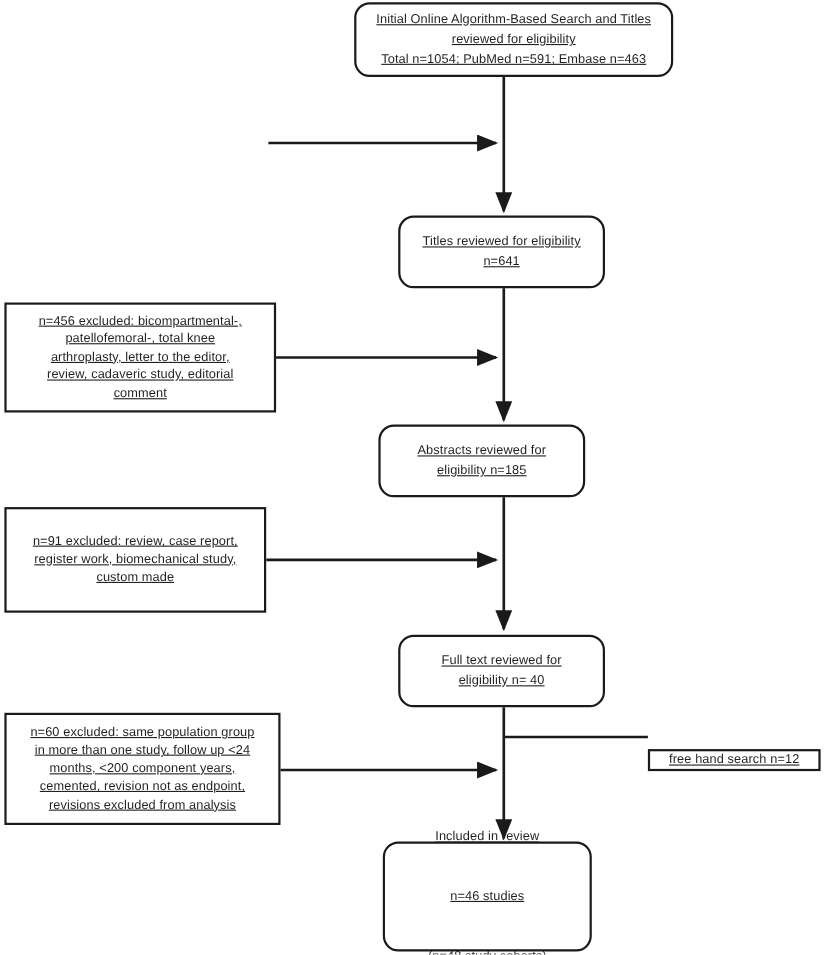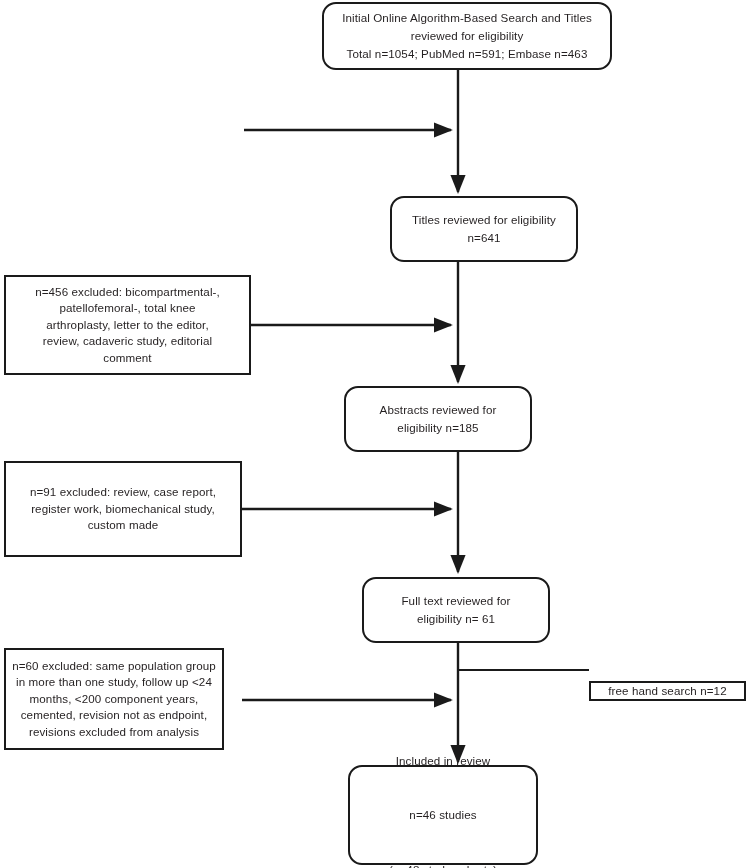--- a/index.html
+++ b/index.html
@@ -38,20 +38,21 @@
     border-radius: 0;
     border-width: 2px;
   }
   .node-text {
     display: block;
     line-height: 1.42;
     font-size: 11.6px;
     letter-spacing: 0.1px;
     padding: 0 6px;
     white-space: pre-line;
+    text-decoration: underline;
   }
   .node.stage .node-text {
     line-height: 1.55;
   }
   .node.included .node-text {
     line-height: 2.35;
   }
   #svg-connectors {
     position: absolute;
     left: 0;
@@ -93,21 +94,21 @@
     <line x1="589" y1="670" x2="459" y2="670" stroke="#1a1a1a" stroke-width="2.2"></line>
   </svg>
 
   <div class="node rounded stage" style="left:322px; top:2px; width:290px; height:68px;">
     <span class="node-text">Initial Online Algorithm-Based Search and Titles
 reviewed for eligibility
 Total n=1054; PubMed n=591; Embase n=463</span>
   </div>
 
 
-  <div class="node rounded stage" style="left:362px; top:196px; width:188px; height:66px;margin-left:28px;">
+  <div class="node rounded stage" style="left:362px; top:196px; width:188px; height:66px;">
     <span class="node-text">Titles reviewed for eligibility
 n=641</span>
   </div>
 
   <div class="node square" style="left:4px; top:275px; width:247px; height:100px;">
     <span class="node-text">n=456 excluded: bicompartmental-,
 patellofemoral-, total knee
 arthroplasty, letter to the editor,
 review, cadaveric study, editorial
 comment</span>
@@ -119,24 +120,24 @@
   </div>
 
   <div class="node square" style="left:4px; top:461px; width:238px; height:96px;text-align:center;">
     <span class="node-text">n=91 excluded: review, case report,
 register work, biomechanical study,
 custom made</span>
   </div>
 
   <div class="node rounded stage" style="left:362px; top:577px; width:188px; height:66px;">
     <span class="node-text">Full text reviewed for
-eligibility n= 61</span>
+eligibility n= 40</span>
   </div>
 
-  <div class="node square" style="left:4px; top:648px; width:220px; height:102px;">
+  <div class="node square" style="left:4px; top:648px; width:251px; height:102px;">
     <span class="node-text">n=60 excluded: same population group
 in more than one study, follow up &lt;24
 months, &lt;200 component years,
 cemented, revision not as endpoint,
 revisions excluded from analysis</span>
   </div>
 
   <div class="node square" style="left:589px; top:653px; width:157px; height:20px;margin-top:28px;">
     <span class="node-text">free hand search n=12</span>
   </div>

